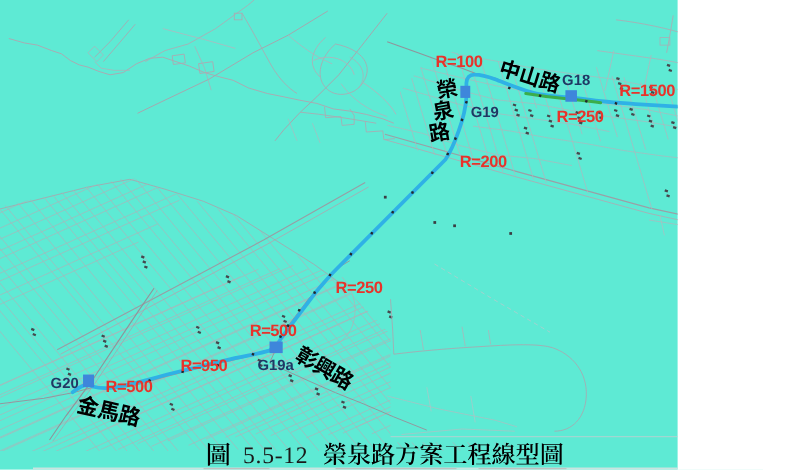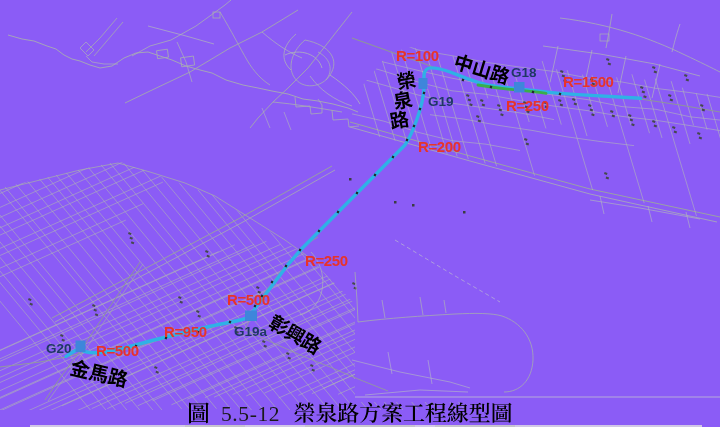--- a/index.html
+++ b/index.html
@@ -1,14 +1,14 @@
 <!DOCTYPE html>
 <html><head><meta charset="utf-8"><style>
 html,body{margin:0;padding:0;background:#fff}
-#page{position:relative;width:720px;height:427px;background:#8b5cf6;overflow:hidden;font-family:"Liberation Sans",sans-serif}
+#page{position:relative;width:616px;height:427px;background:#5eead4;overflow:hidden;font-family:"Liberation Sans",sans-serif}
 </style></head><body>
 <div id="page">
 <svg width="720" height="427" viewBox="0 0 720 427">
 <defs>
 <clipPath id="upt">
           <polygon points="352,98 390,52 425,44 470,54 540,38 620,44 700,66 720,76 720,222 352,130"></polygon>
         </clipPath>
 <clipPath id="lot">
           <polygon points="0,188 118,161 215,196 310,258 355,304 355,402 470,402 470,410 0,410"></polygon>
         </clipPath>

